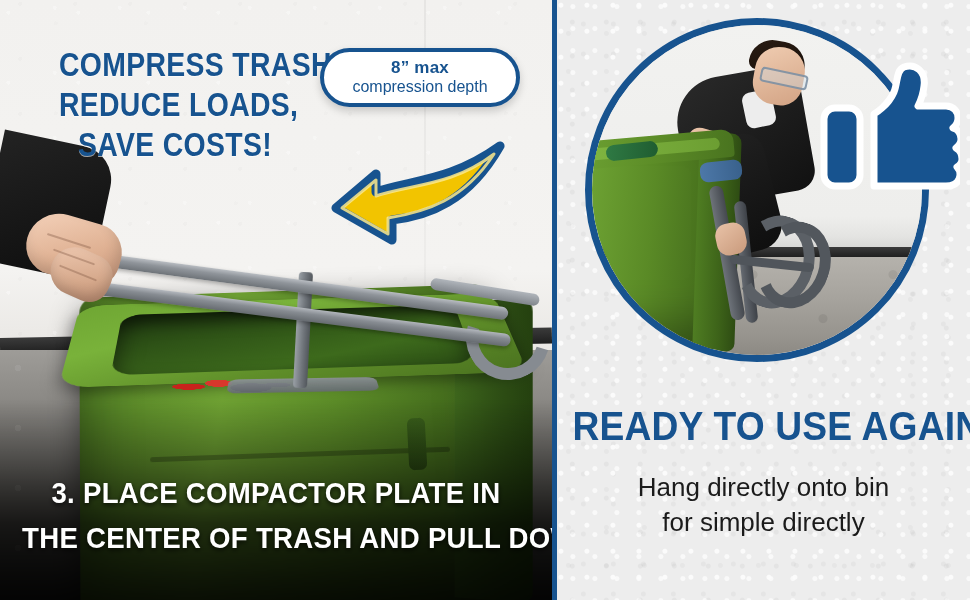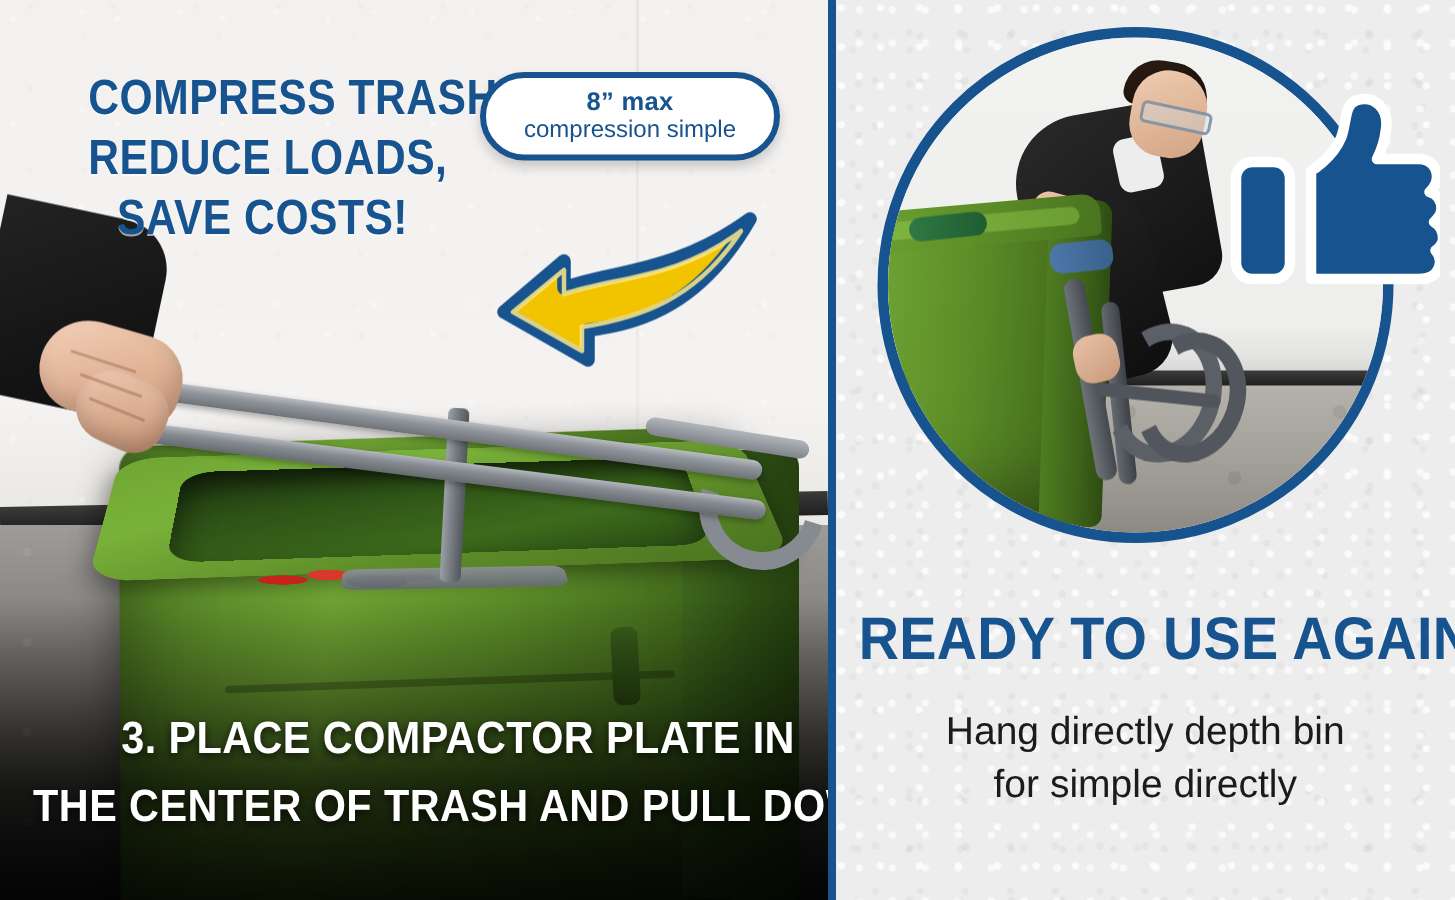--- a/index.html
+++ b/index.html
@@ -201,21 +201,21 @@
   .arrow{position:absolute;left:318px;top:140px;width:200px;height:120px;}
 
   
   .left-scrim{
     position:absolute;left:0;top:400px;width:552px;height:200px;
     background:linear-gradient(180deg,rgba(0,0,0,0) 0%,rgba(0,0,0,.35) 32%,rgba(0,0,0,.72) 62%,rgba(0,0,0,.88) 100%);
     pointer-events:none;
   }
   .left-caption{
     position:absolute;left:0;top:470px;width:552px;
-    text-align:right;color:#ffffff;
+    text-align:center;color:#ffffff;
     font-family:"Liberation Sans Narrow","Liberation Sans",sans-serif;
     font-weight:bold;font-stretch:condensed;
     font-size:30px;line-height:45px;letter-spacing:.3px;
     text-shadow:0 2px 6px rgba(0,0,0,.75);
   }
   .left-caption div{white-space:nowrap;transform:scaleX(.92);}
 
   
   .divider{
     position:absolute;left:552px;top:0;width:5px;height:600px;
@@ -439,21 +439,21 @@
     <div class="left-scrim"></div>
 
     <div class="left-headline">
       <div>COMPRESS TRASH,</div>
       <div>REDUCE LOADS,</div>
       <div>SAVE COSTS!</div>
     </div>
 
     <div class="pill">
       <div class="pill-line1">8” max</div>
-      <div class="pill-line2">compression simple</div>
+      <div class="pill-line2">compression depth</div>
     </div>
 
     <div class="arrow">
       <svg width="200" height="120" viewBox="0 0 200 120" xmlns="http://www.w3.org/2000/svg">
         <path d="M18 68 L58 34 L58 52 C92 40 132 42 182 6 C150 62 110 76 74 80 L74 100 Z" fill="#f2c400" stroke="#17538f" stroke-width="9" stroke-linejoin="round" stroke-linecap="round"></path>
         <path d="M24 68 L58 40 L58 56 C94 44 134 46 176 14 C146 60 108 72 70 78 L70 94 Z" fill="none" stroke="#fbe98c" stroke-width="3" stroke-linejoin="round" opacity=".85"></path>
       </svg>
     </div>
 
     <div class="left-caption">
@@ -506,17 +506,17 @@
         <rect x="6" y="50" width="36" height="78" rx="11" fill="#17538f"></rect>
         <path d="M56 128 L56 56 C56 56 70 48 76 34 C80 24 78 12 86 9 C98 5 108 14 106 28 C105 38 100 48 100 48 L128 48 C136 48 140 54 140 60 C140 66 135 70 135 70 C140 71 143 76 143 81 C143 86 138 90 138 90 C142 92 144 96 144 101 C144 106 139 109 139 109 C142 112 143 116 141 121 C139 126 134 128 128 128 Z" fill="#17538f"></path>
       </g>
     </svg>
   </div>
 
   <div class="right-headline">
     <span>READY TO USE AGAIN</span>
   </div>
   <div class="right-sub">
-    <div>Hang directly depth bin</div>
+    <div>Hang directly onto bin</div>
     <div>for simple directly</div>
   </div>
 
 </div>
 
 </body></html>

